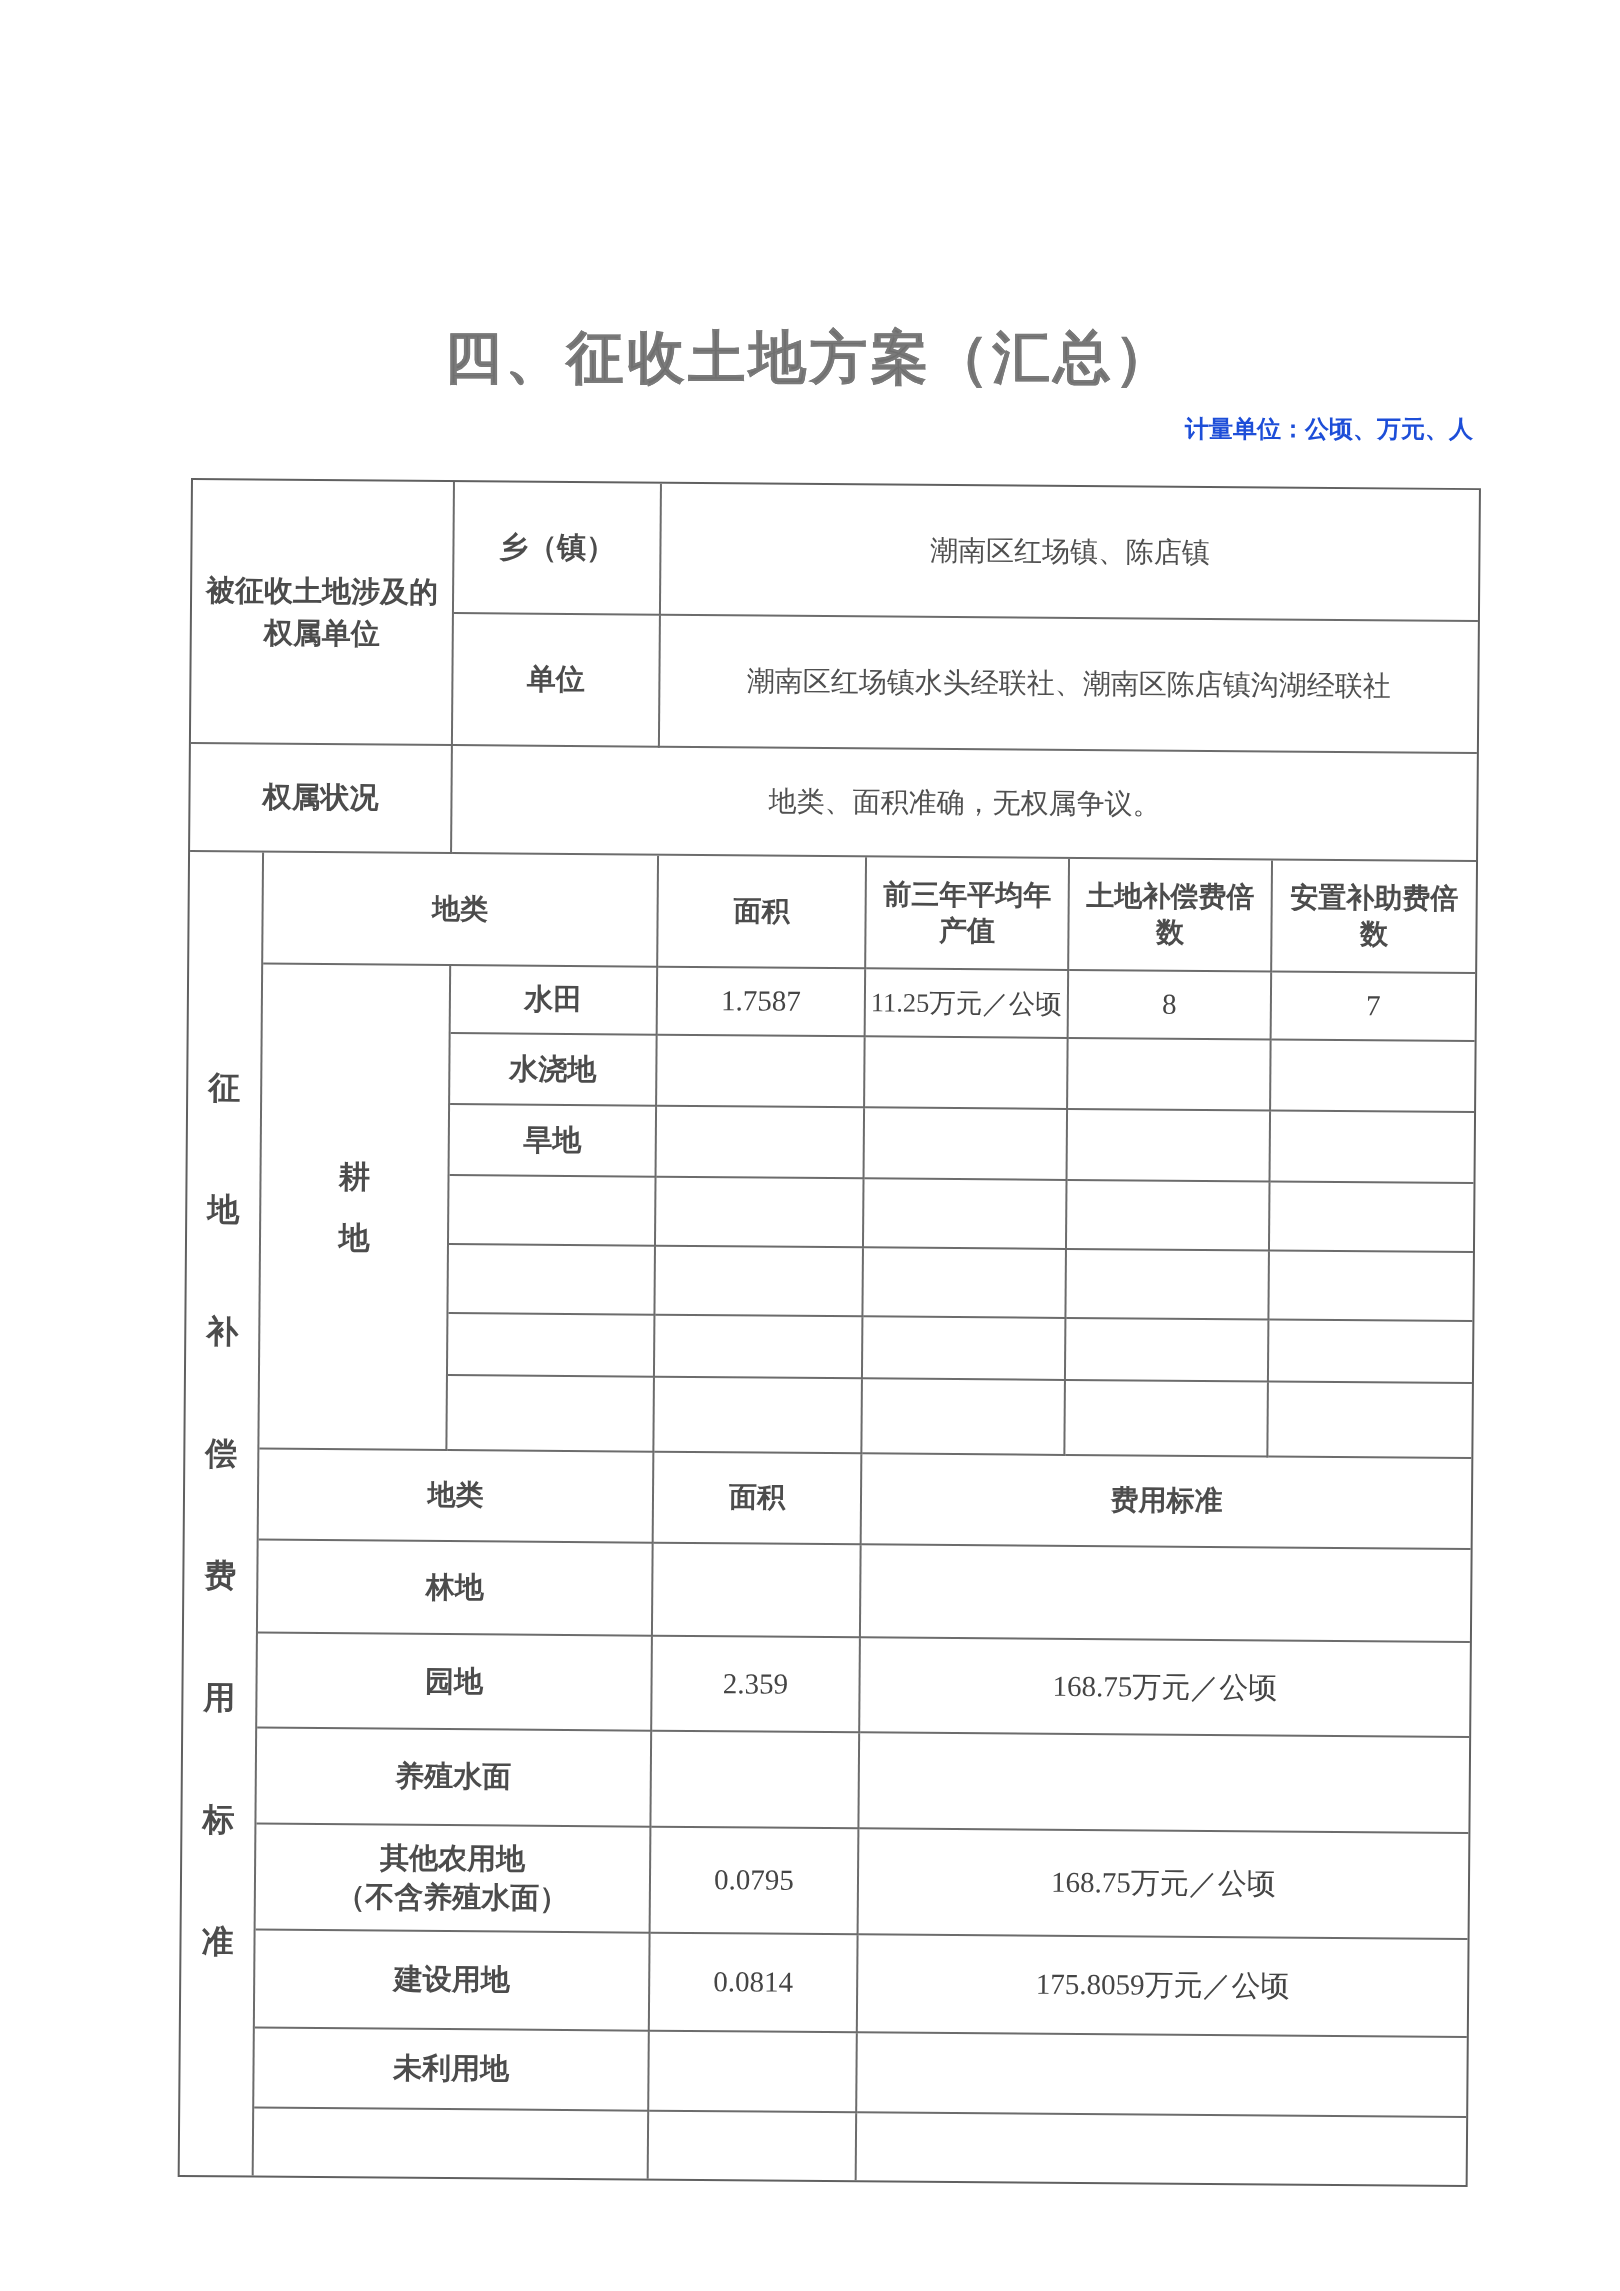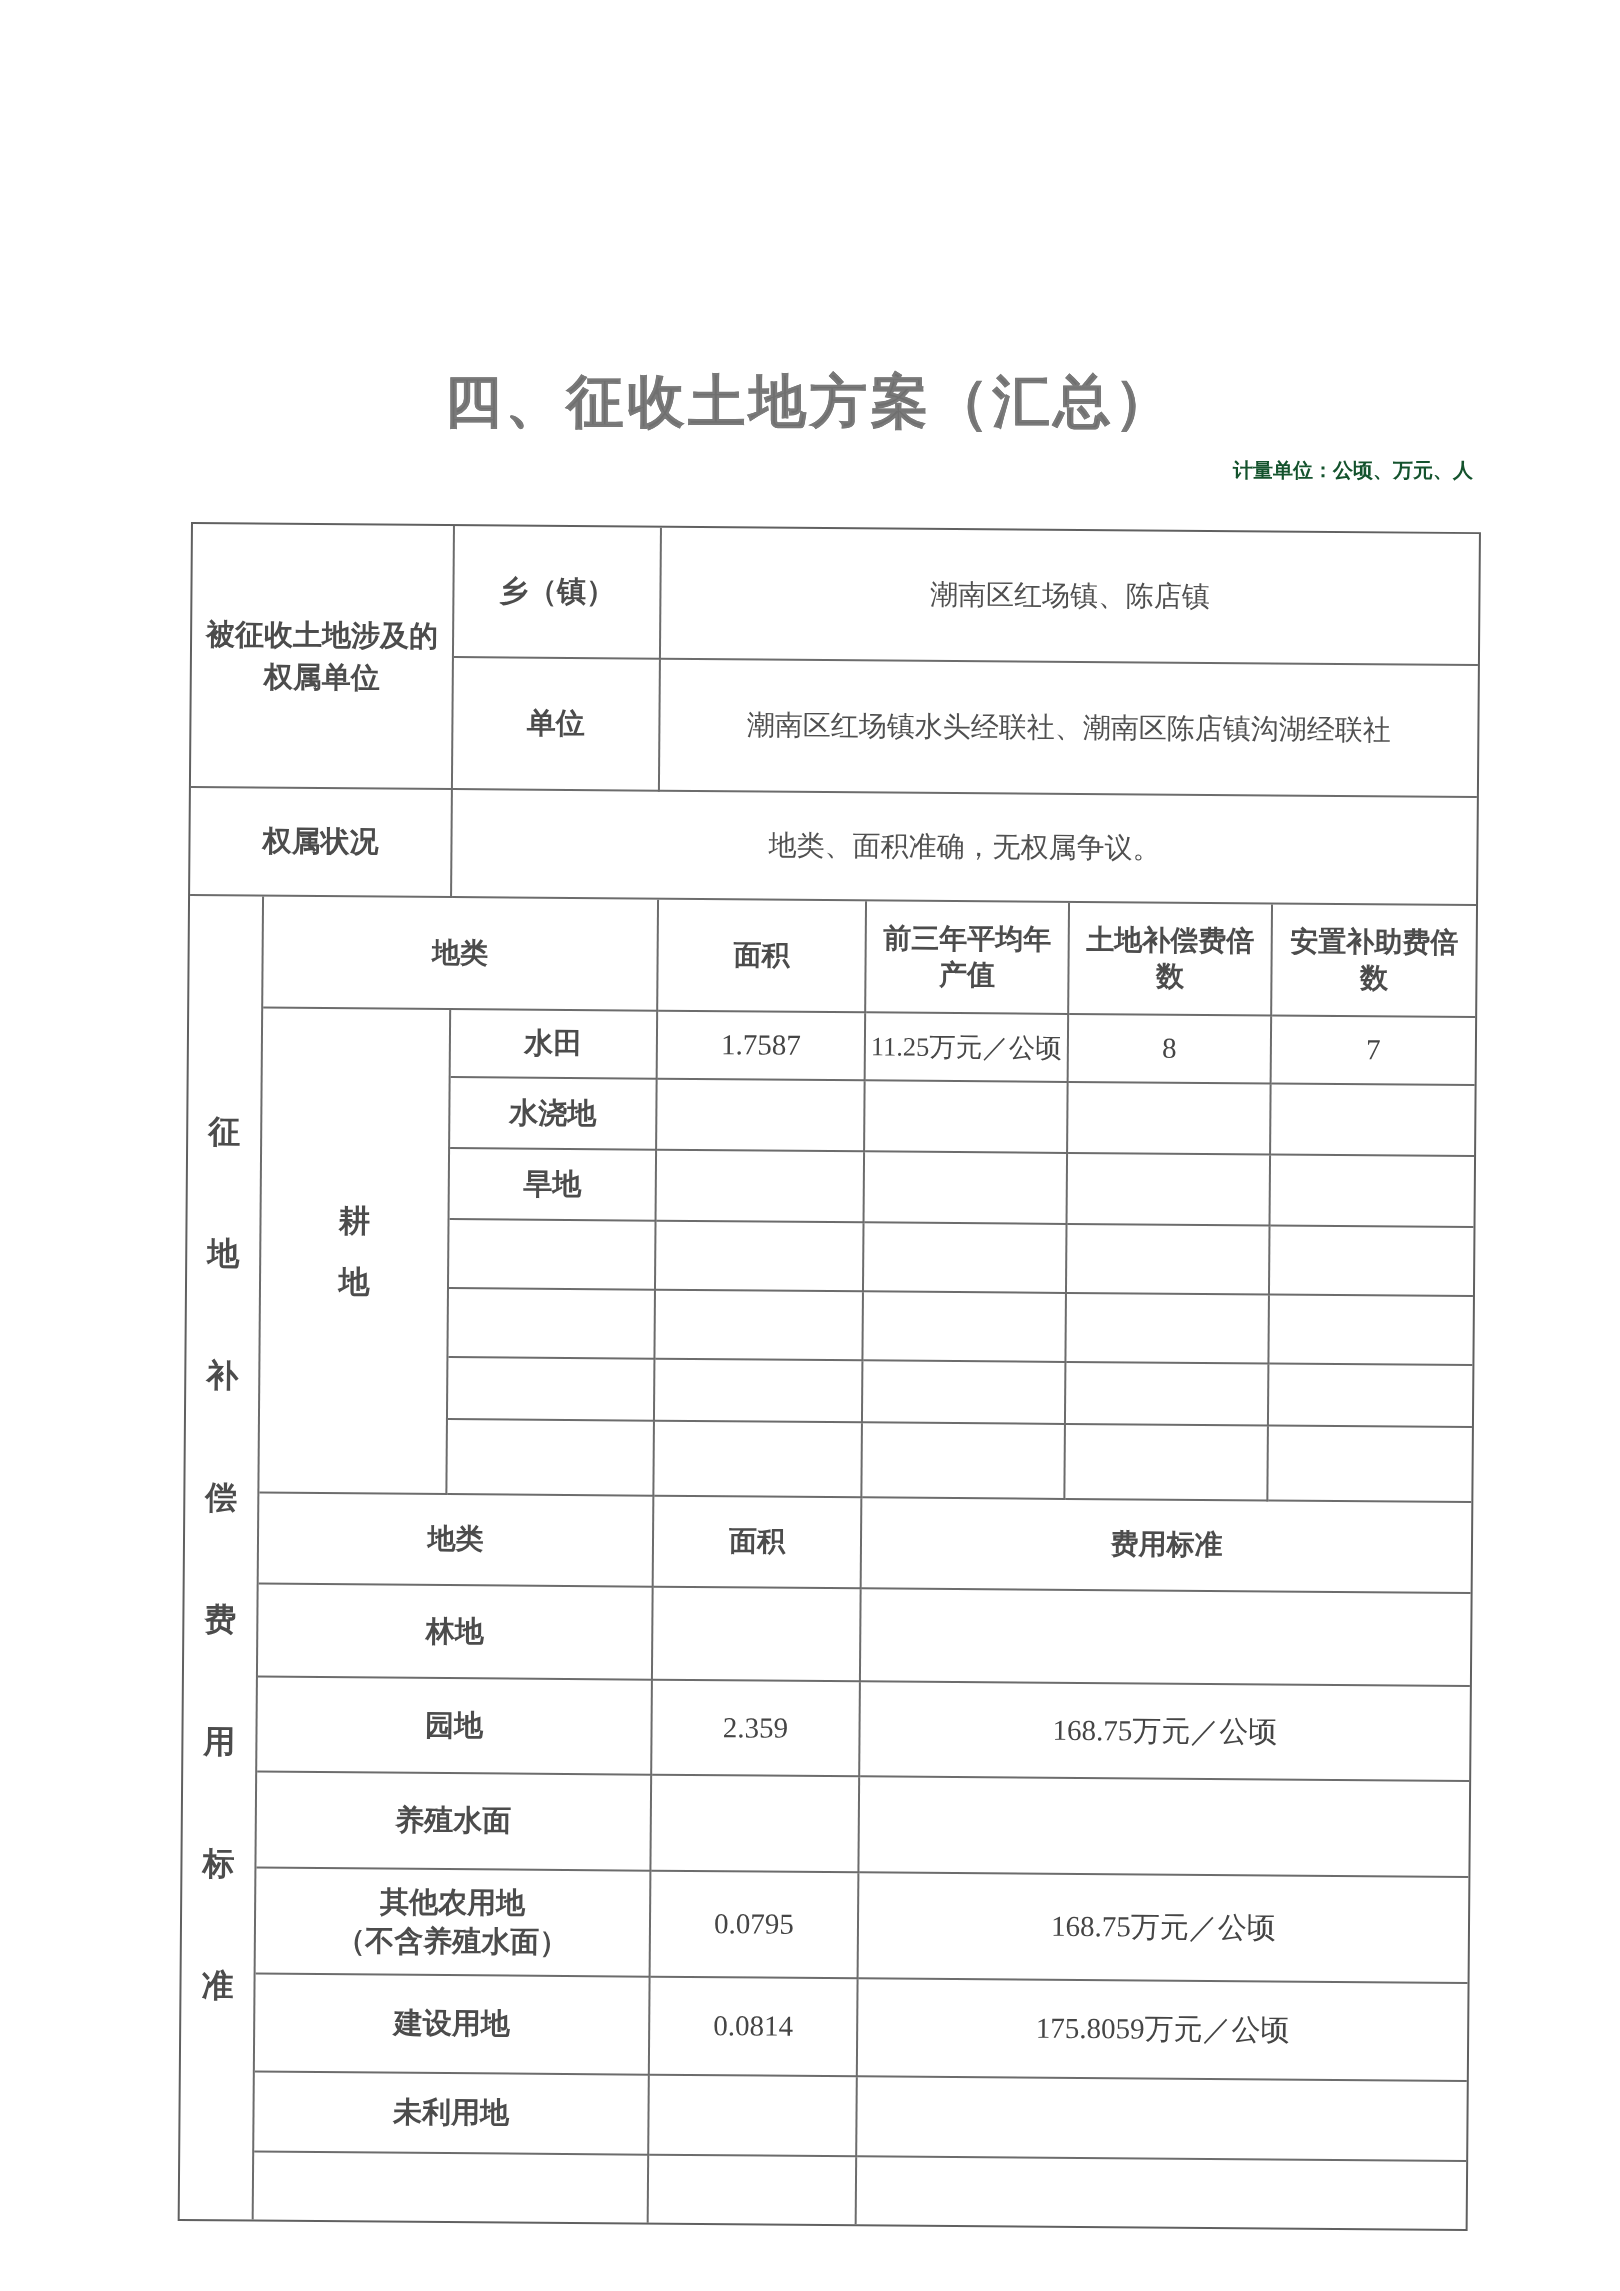--- a/index.html
+++ b/index.html
@@ -4,31 +4,31 @@
 <style>
   html,body{margin:0;padding:0;}
   body{
     width:1620px;height:2292px;
     background:#ffffff;
     font-family:"Liberation Serif","DejaVu Serif",serif;
     color:#4a4a4a;
     position:relative;
     overflow:hidden;
   }
-  .sheet{position:absolute;inset:0;margin-top:44px;}
+  .sheet{position:absolute;inset:0;}
   .page-title{
     position:absolute;top:320px;left:0;width:1620px;
     text-align:center;
     font-size:57px;font-weight:700;letter-spacing:3.9px;
     color:#6f6f6f;
     -webkit-text-stroke:0.5px #7a7a7a;
   }
   .unit-note{
     position:absolute;top:413px;right:147px;
-    font-size:20px;font-weight:700;color:#14532d;
+    font-size:24px;font-weight:700;color:#1d4ed8;
   }
   .landtable{
     position:absolute;left:191px;top:478px;
     display:grid;
     grid-template-columns:74px 188px 207px 208px 203px 203px 203px;
     grid-template-rows:132px 132px 108px 112px 68px 71px 71px 69px 69px 62px 75px 91px 93px 95px 96px 106px 98px 80px 67px;
     border:2px solid #606060;
     transform:rotate(0.45deg);
     transform-origin:0 0;
     background:#fff;

